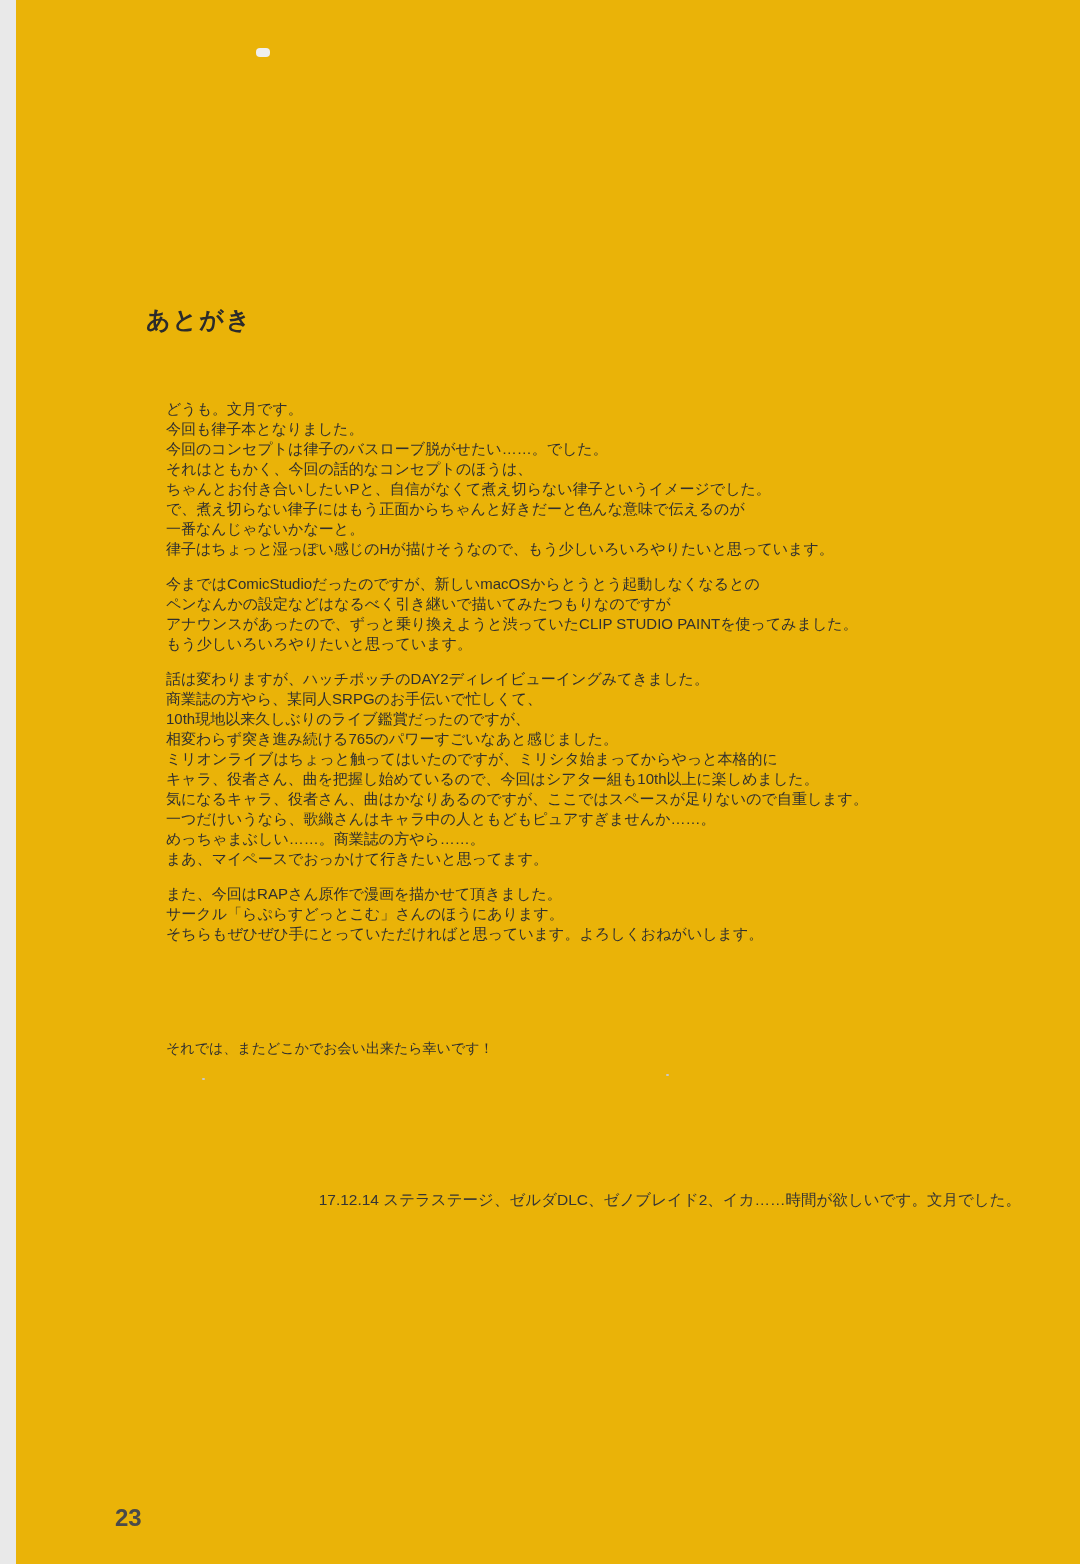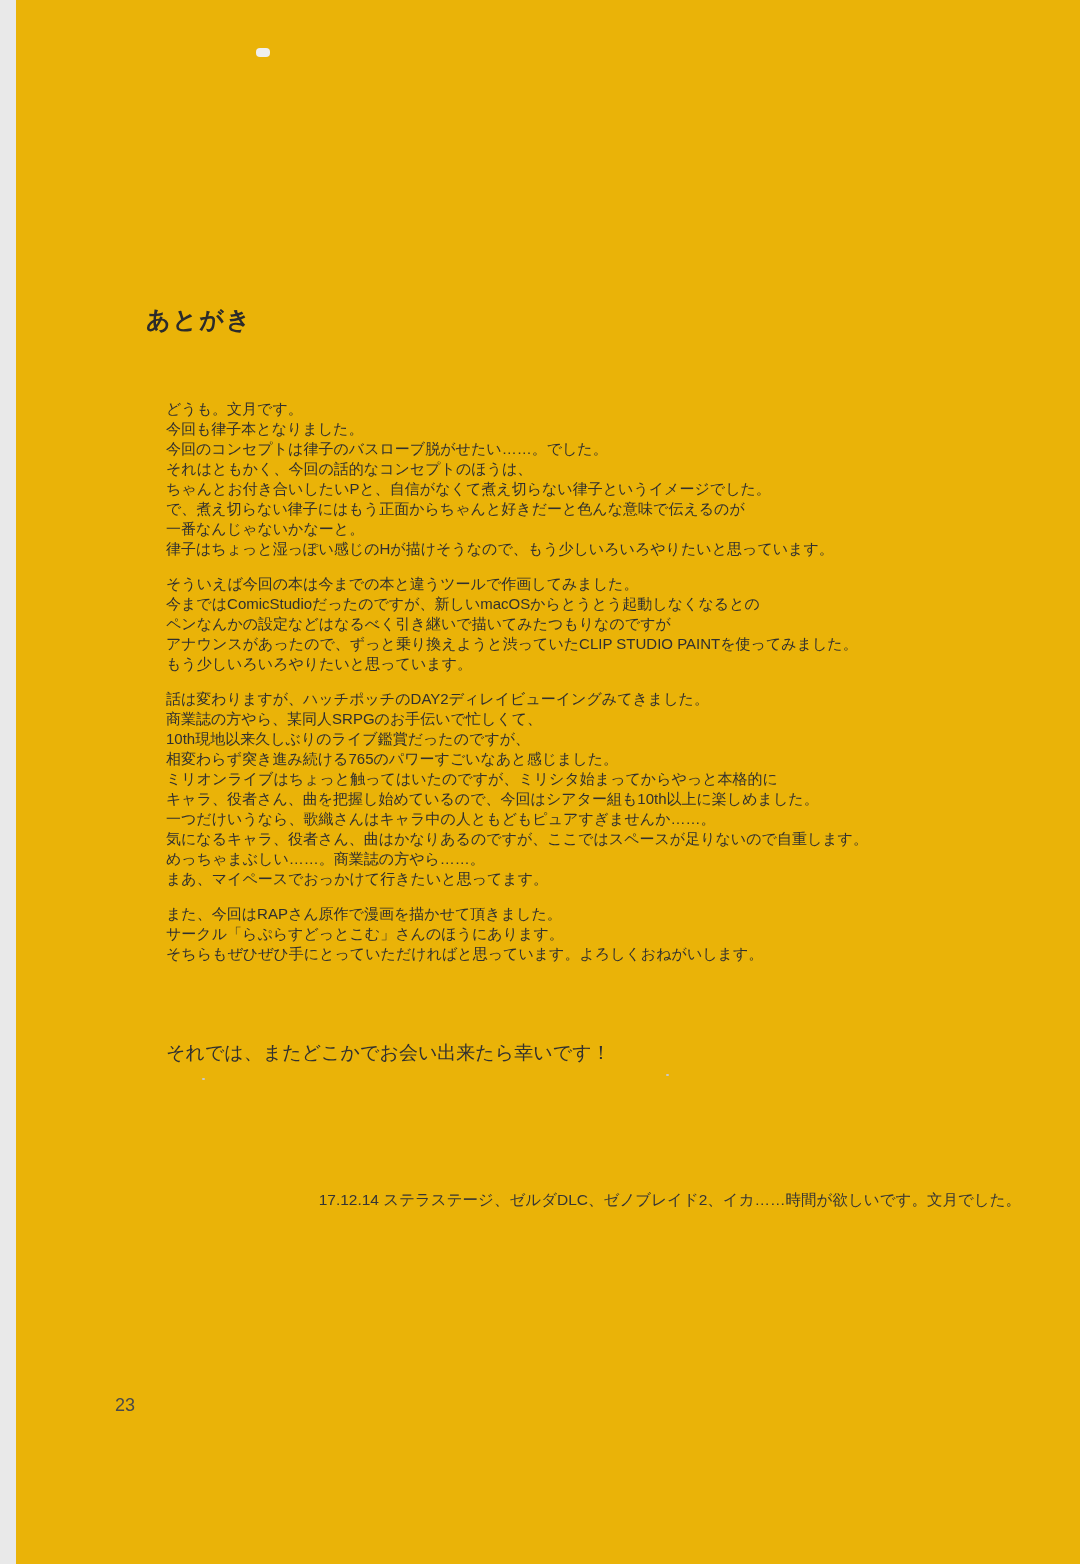--- a/index.html
+++ b/index.html
@@ -38,37 +38,38 @@
     margin: 0 0 15px 0;
   }
   .line {
     white-space: nowrap;
     height: 20px;
   }
   .closing {
     position: absolute;
     left: 150px;
     top: 1040px;
-    font-size: 19px;
+    font-size: 14px;
     white-space: nowrap;
   }
   .colophon {
     position: absolute;
     right: 75px;
     top: 1190px;
     font-size: 15.5px;
     white-space: nowrap;
     color: #353535;
   }
   .pagenum {
     position: absolute;
     left: 99px;
-    top: 1395px;
-    font-size: 18px;
+    top: 1504px;
+    font-size: 24px;
     color: #4a4a4a;
+    font-weight: bold;
   }
   
   .edge-line {
     position: absolute;
     right: 1px;
     top: 52px;
     bottom: 0;
     width: 2px;
     background: #c6c6c6;
   }
@@ -102,35 +103,34 @@
         <div class="line">どうも。文月です。</div>
         <div class="line">今回も律子本となりました。</div>
         <div class="line">今回のコンセプトは律子のバスローブ脱がせたい……。でした。</div>
         <div class="line">それはともかく、今回の話的なコンセプトのほうは、</div>
         <div class="line">ちゃんとお付き合いしたいPと、自信がなくて煮え切らない律子というイメージでした。</div>
         <div class="line">で、煮え切らない律子にはもう正面からちゃんと好きだーと色んな意味で伝えるのが</div>
         <div class="line">一番なんじゃないかなーと。</div>
         <div class="line">律子はちょっと湿っぽい感じのHが描けそうなので、もう少しいろいろやりたいと思っています。</div>
       </div>
       <div class="para">
-        <div class="line">そういえば今回の本は今までの本と違うツールで作画してみました。</div>
         <div class="line">今まではComicStudioだったのですが、新しいmacOSからとうとう起動しなくなるとの</div>
         <div class="line">ペンなんかの設定などはなるべく引き継いで描いてみたつもりなのですが</div>
         <div class="line">アナウンスがあったので、ずっと乗り換えようと渋っていたCLIP STUDIO PAINTを使ってみました。</div>
         <div class="line">もう少しいろいろやりたいと思っています。</div>
       </div>
       <div class="para">
         <div class="line">話は変わりますが、ハッチポッチのDAY2ディレイビューイングみてきました。</div>
         <div class="line">商業誌の方やら、某同人SRPGのお手伝いで忙しくて、</div>
         <div class="line">10th現地以来久しぶりのライブ鑑賞だったのですが、</div>
         <div class="line">相変わらず突き進み続ける765のパワーすごいなあと感じました。</div>
         <div class="line">ミリオンライブはちょっと触ってはいたのですが、ミリシタ始まってからやっと本格的に</div>
         <div class="line">キャラ、役者さん、曲を把握し始めているので、今回はシアター組も10th以上に楽しめました。</div>
+        <div class="line">気になるキャラ、役者さん、曲はかなりあるのですが、ここではスペースが足りないので自重します。</div>
         <div class="line">一つだけいうなら、歌織さんはキャラ中の人ともどもピュアすぎませんか……。</div>
-        <div class="line">気になるキャラ、役者さん、曲はかなりあるのですが、ここではスペースが足りないので自重します。</div>
         <div class="line">めっちゃまぶしい……。商業誌の方やら……。</div>
         <div class="line">まあ、マイペースでおっかけて行きたいと思ってます。</div>
       </div>
       <div class="para">
         <div class="line">また、今回はRAPさん原作で漫画を描かせて頂きました。</div>
         <div class="line">サークル「らぷらすどっとこむ」さんのほうにあります。</div>
         <div class="line">そちらもぜひぜひ手にとっていただければと思っています。よろしくおねがいします。</div>
       </div>
     </div>
 

